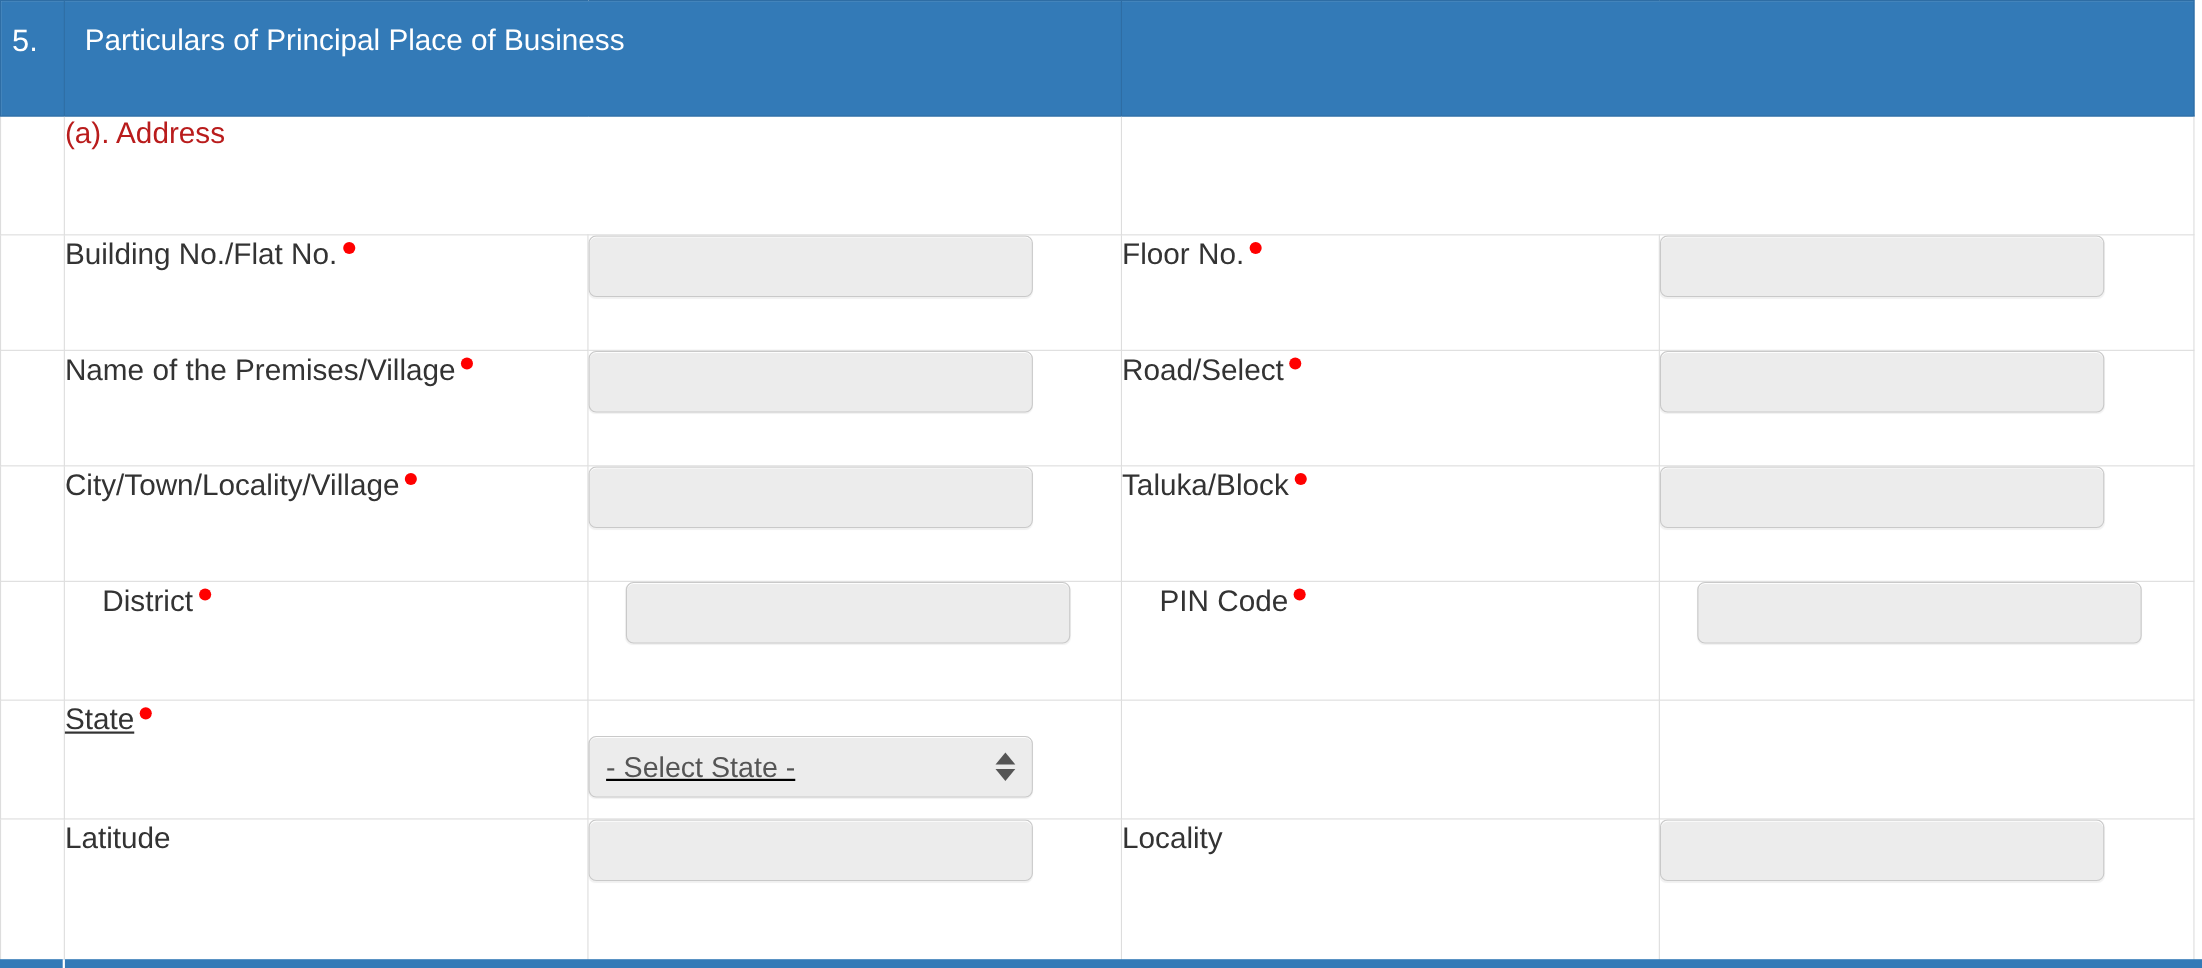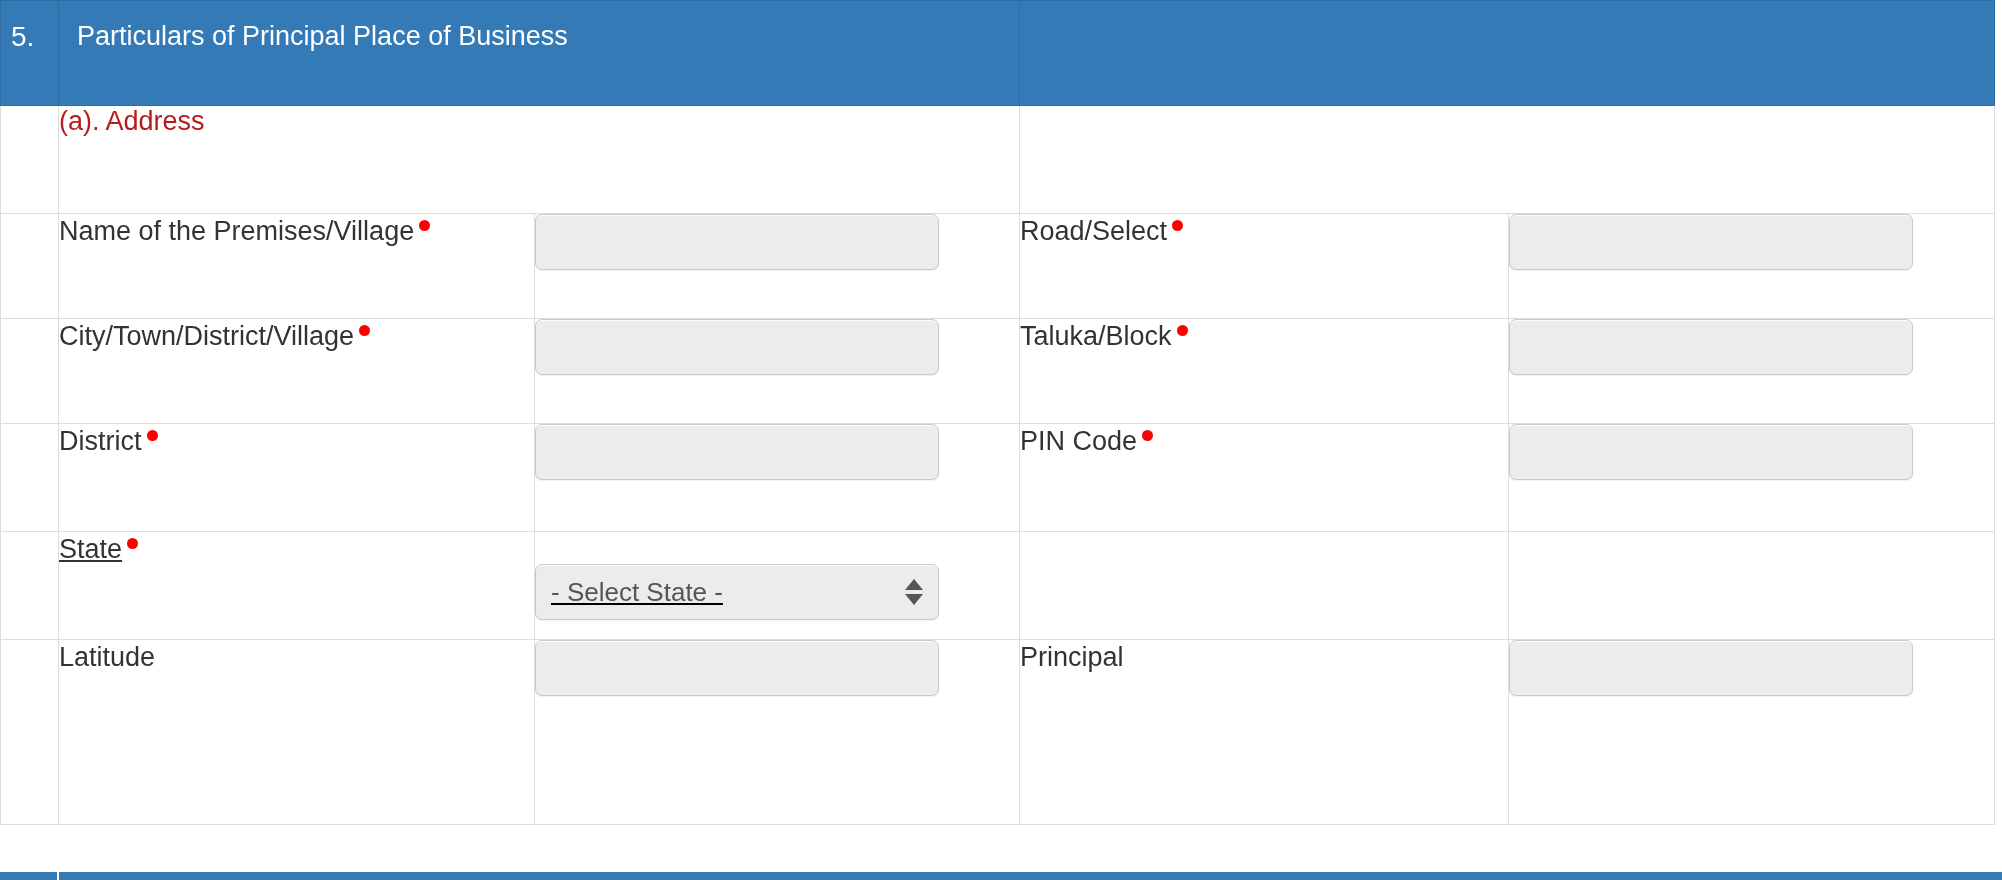--- a/index.html
+++ b/index.html
@@ -61,21 +61,21 @@
     height: 108px;
   }
   td.sub-label {
     padding: 22px 0 0 18px;
     font-size: 27px;
     color: #b91c1c;
   }
 
   
   tr.field-row td { height: 105px; }
-  tr.field-row.tall td { height: 108px; }
+  tr.field-row.tall td { height: 108px; padding-left: 34px; }
   tr.field-row.last td { height: 185px; }
   tr.field-row.state-row td { height: 108px; text-decoration: underline; }
 
   td.label-cell {
     padding: 22px 0 0 18px;
     font-size: 27px;
     color: #333333;
     line-height: 34px;
     white-space: nowrap;
   }
@@ -196,41 +196,56 @@
         <td class="title-cell" colspan="2">Particulars of Principal Place of Business</td>
         <td class="blank-cell" colspan="2"></td>
       </tr>
 
       <tr class="subsection">
         <td></td>
         <td class="sub-label" colspan="2">(a). Address</td>
         <td colspan="2"></td>
       </tr>
 
-
       <tr class="field-row">
         <td></td>
         <td class="label-cell">
+          <span>Building No./Flat No.</span><span class="req-dot"></span>
+        </td>
+        <td class="input-cell">
+          <input class="text-input" type="text" value="" style="">
+        </td>
+        <td class="label-cell">
+          <span>Floor No.</span><span class="req-dot"></span>
+        </td>
+        <td class="input-cell">
+          <input class="text-input" type="text" value="" style="">
+        </td>
+      </tr>
+
+      <tr class="field-row">
+        <td></td>
+        <td class="label-cell">
           <span>Name of the Premises/Village</span><span class="req-dot"></span>
         </td>
         <td class="input-cell">
           <input class="text-input" type="text" value="" style="">
         </td>
         <td class="label-cell">
           <span>Road/Select</span><span class="req-dot"></span>
         </td>
         <td class="input-cell">
           <input class="text-input" type="text" value="" style="">
         </td>
       </tr>
 
       <tr class="field-row">
         <td></td>
         <td class="label-cell">
-          <span>City/Town/District/Village</span><span class="req-dot"></span>
+          <span>City/Town/Locality/Village</span><span class="req-dot"></span>
         </td>
         <td class="input-cell">
           <input class="text-input" type="text" value="" style="">
         </td>
         <td class="label-cell">
           <span>Taluka/Block</span><span class="req-dot"></span>
         </td>
         <td class="input-cell">
           <input class="text-input" type="text" value="" style="">
         </td>
@@ -272,21 +287,21 @@
 
       <tr class="field-row last">
         <td></td>
         <td class="label-cell">
           <span>Latitude</span>
         </td>
         <td class="input-cell">
           <input class="text-input" type="text" value="" style="">
         </td>
         <td class="label-cell">
-          <span>Principal</span>
+          <span>Locality</span>
         </td>
         <td class="input-cell">
           <input class="text-input" type="text" value="" style="">
         </td>
       </tr>
 
     </tbody>
   </table>
 
   <div class="next-section-strip">

